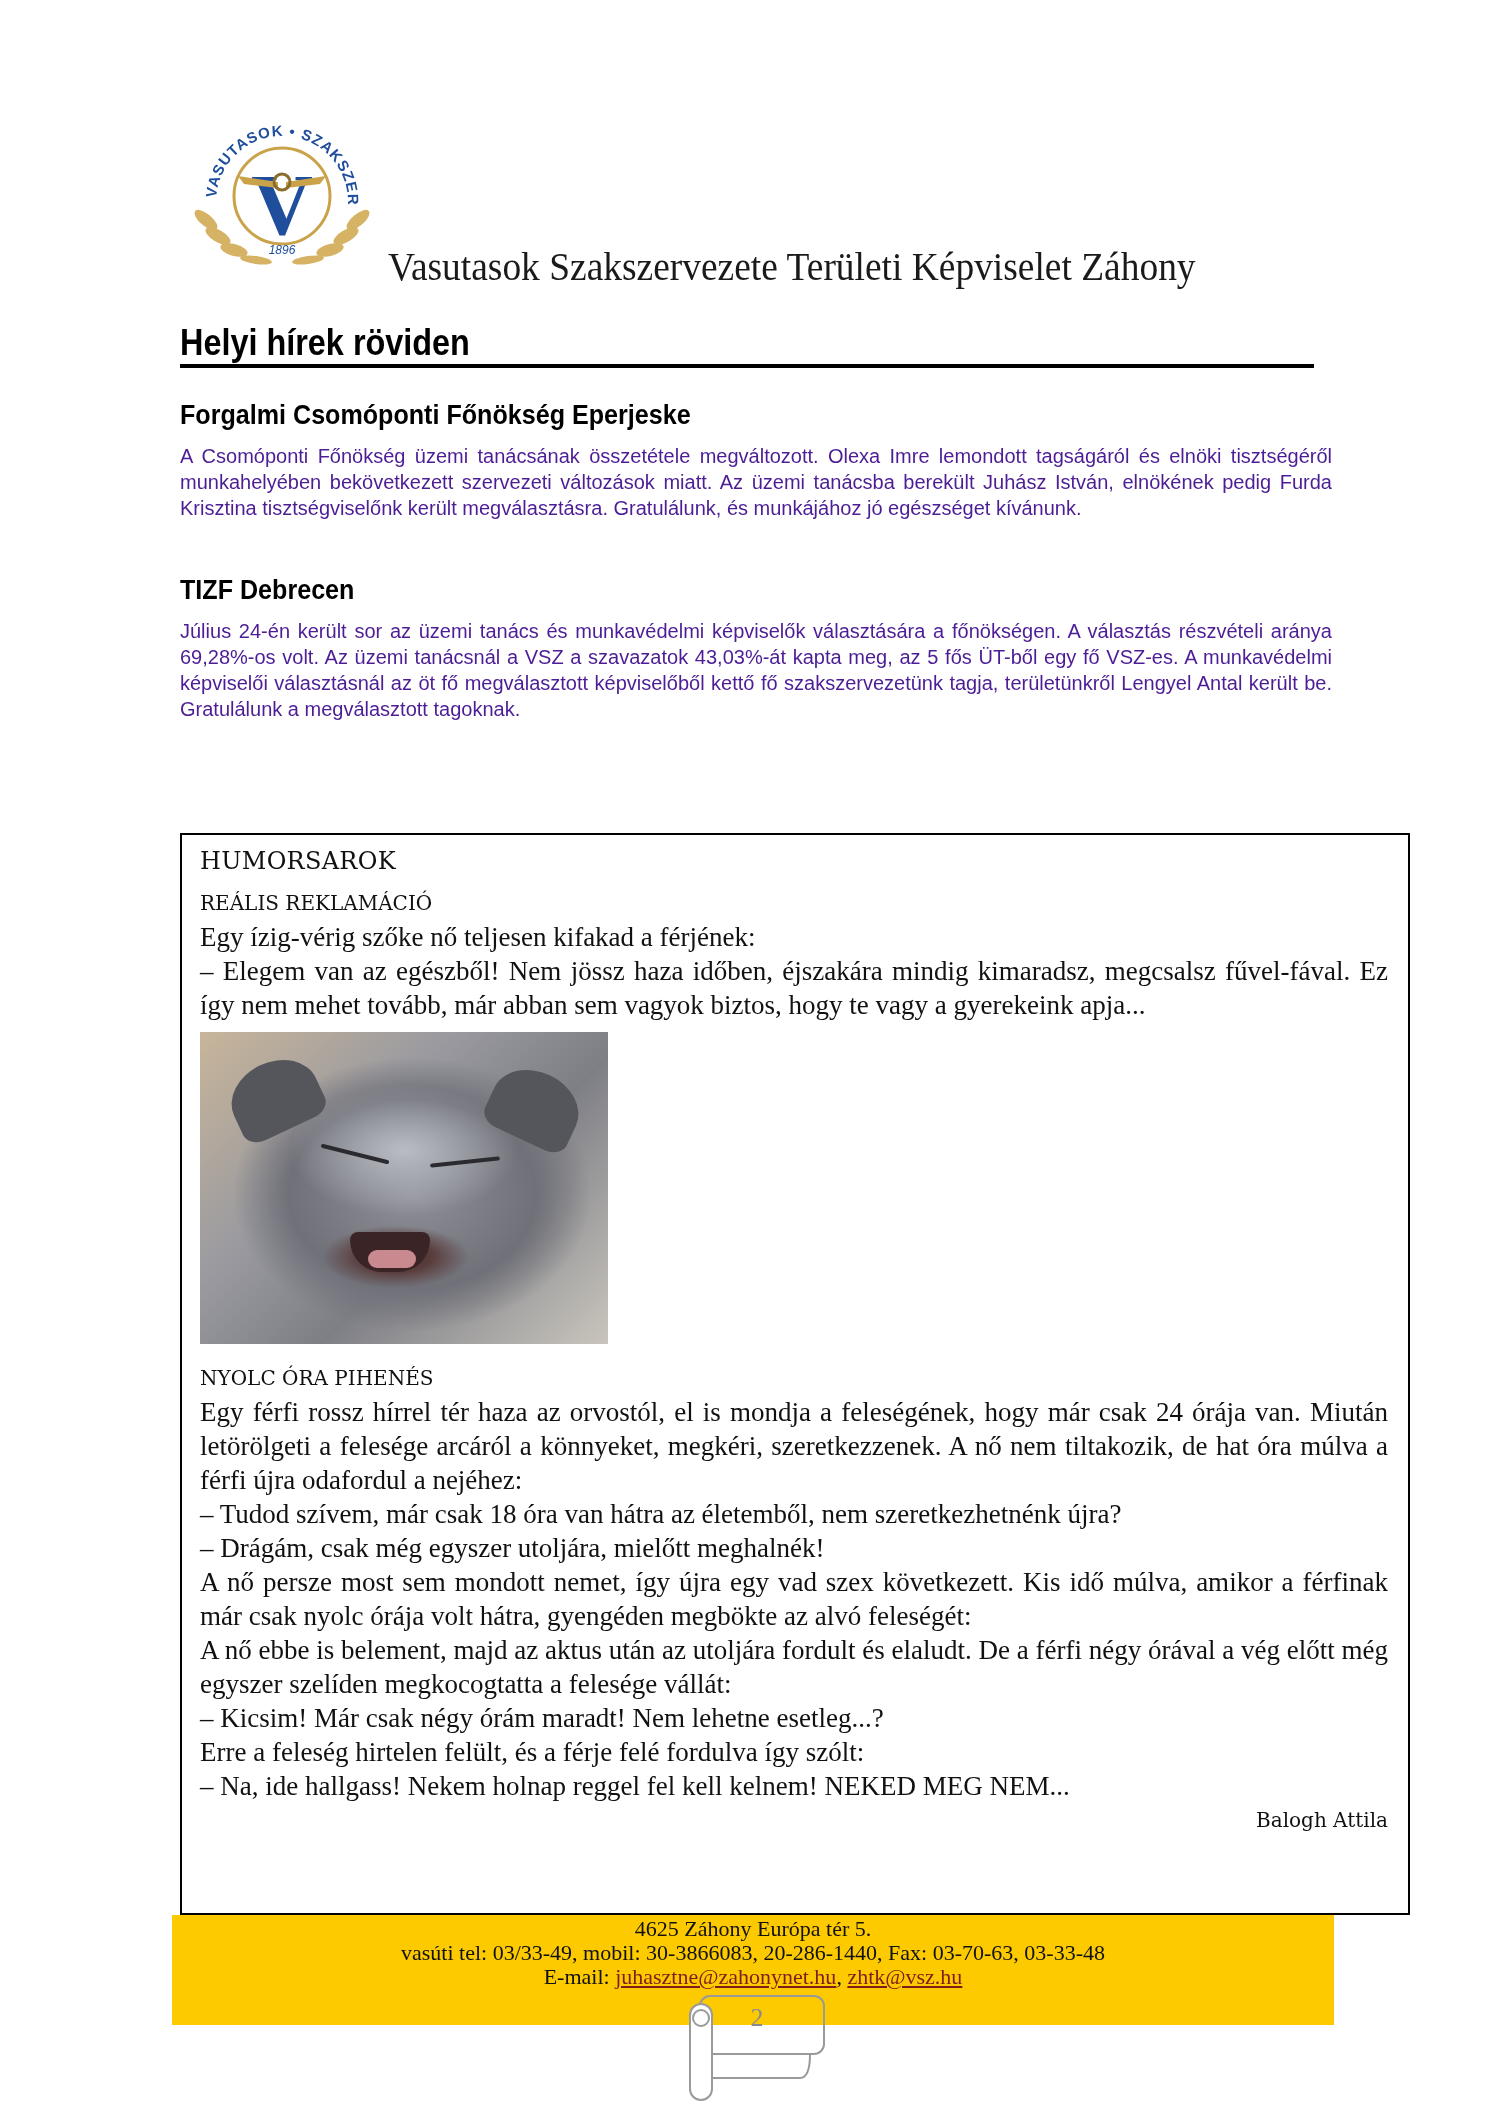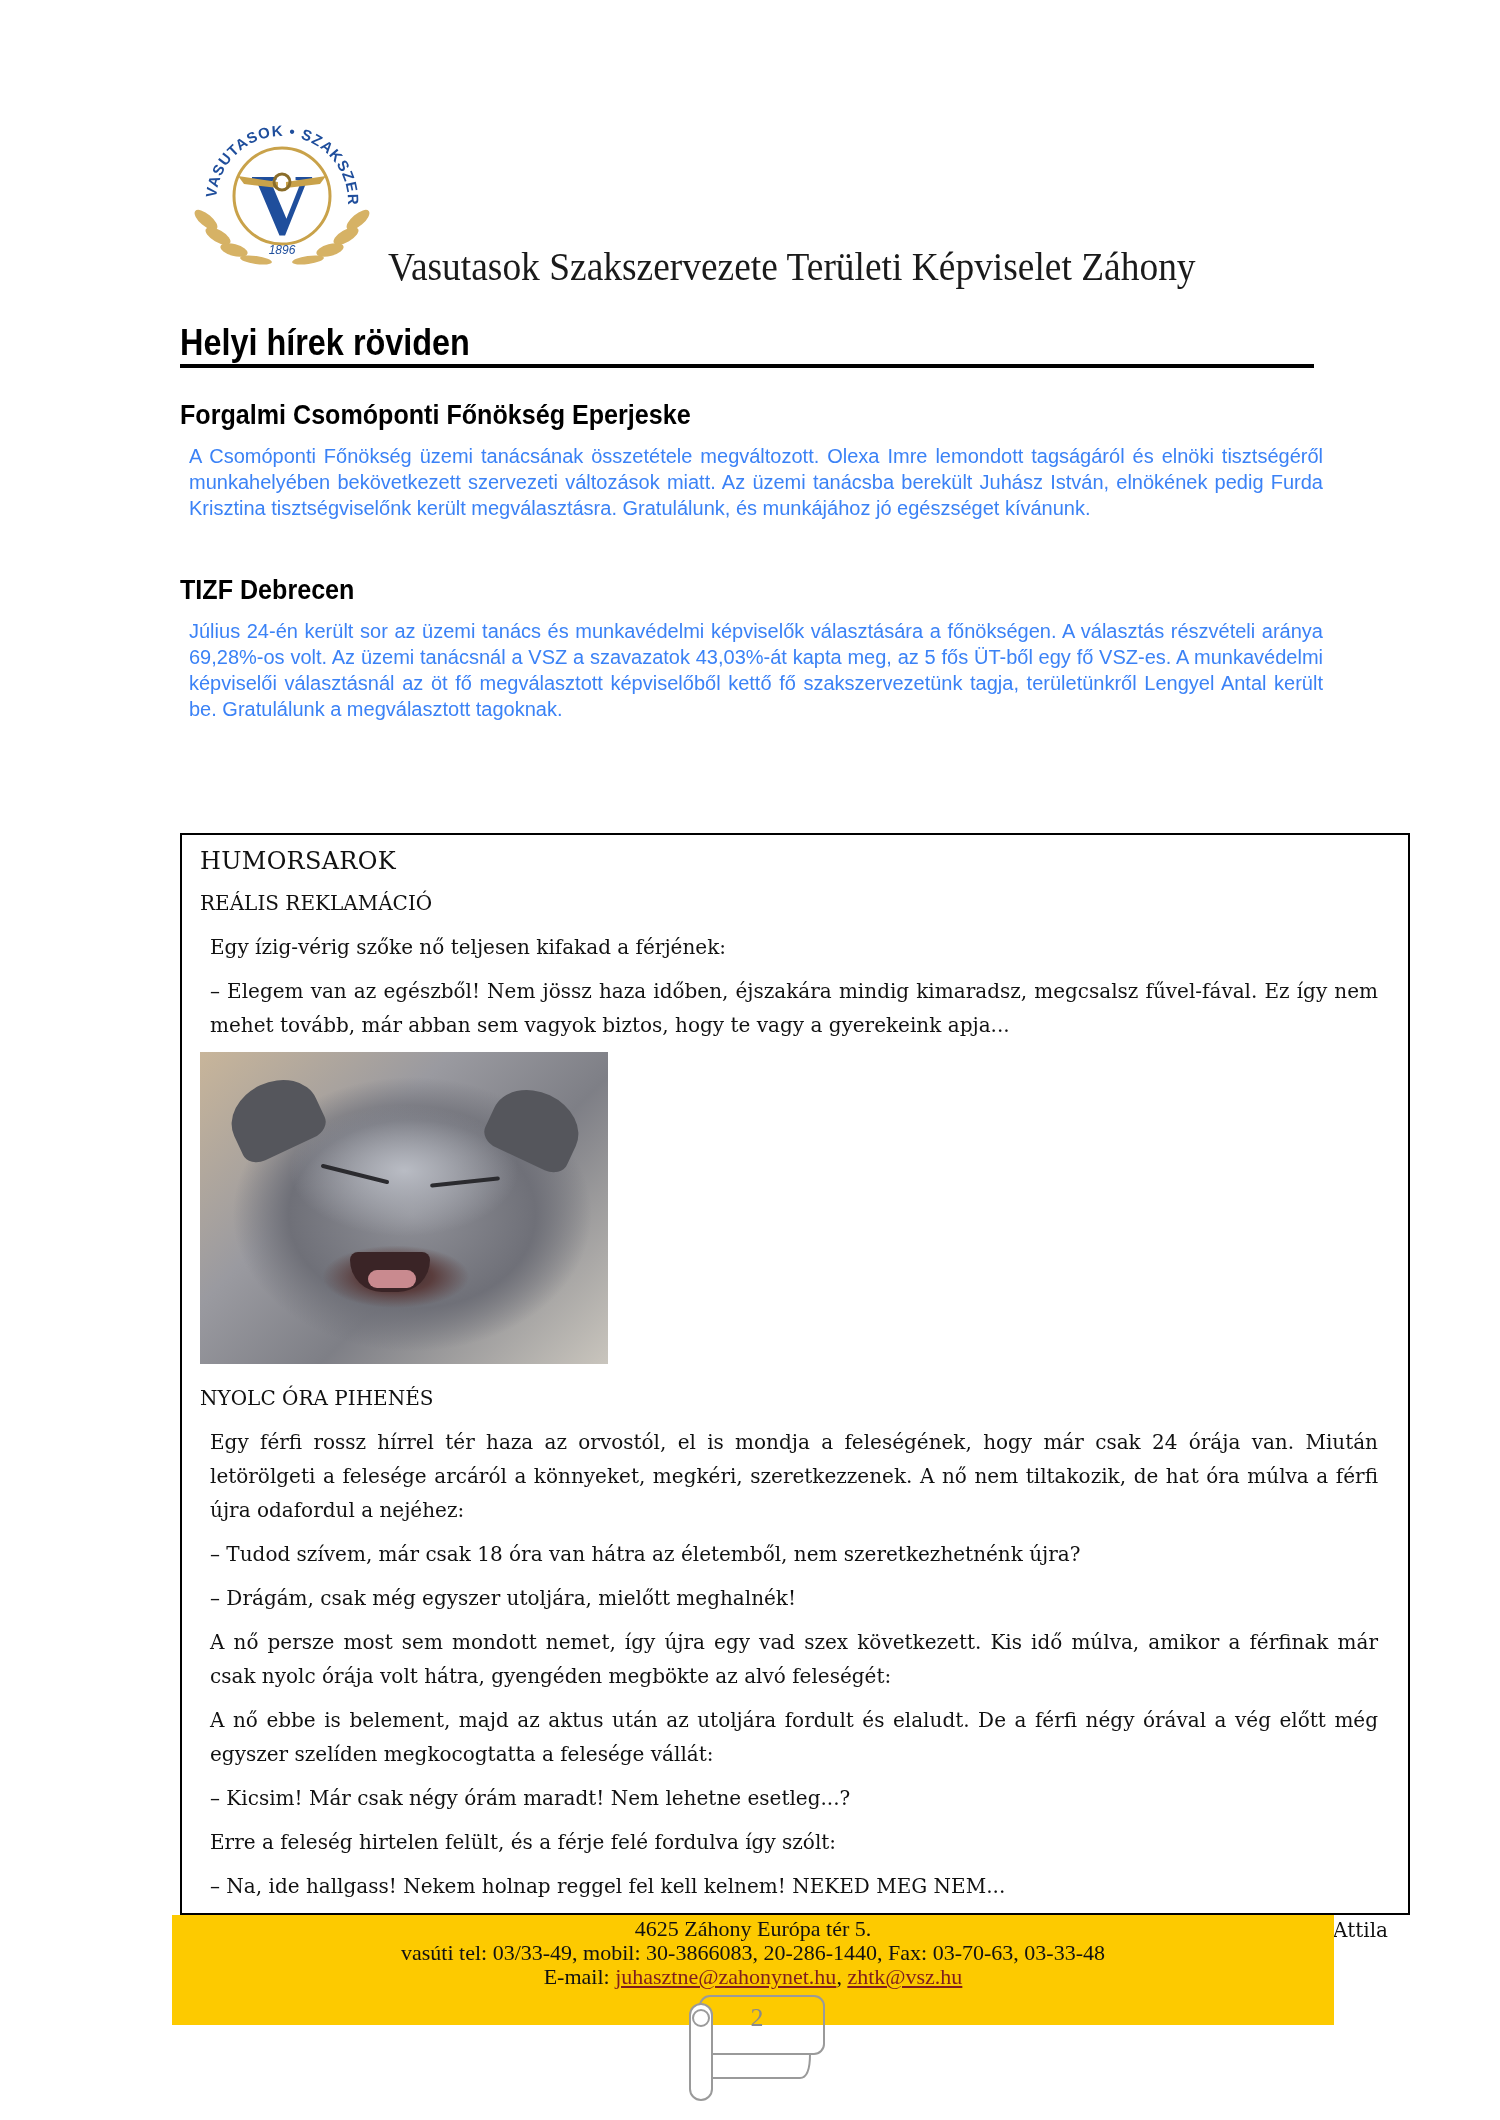--- a/index.html
+++ b/index.html
@@ -18,34 +18,34 @@
       transform: scaleX(0.9); transform-origin: left top; white-space: nowrap;
     }
     .section-rule { position: absolute; left: 180px; top: 364px; width: 1134px; height: 4px; background: #000; }
 
     .article { position: absolute; left: 180px; width: 1152px; font-family: "Liberation Sans", sans-serif; }
     .article h2 {
       margin: 0 0 12px 0; font-size: 27px; font-weight: bold; color: #000;
       transform: scaleX(0.93); transform-origin: left top; white-space: nowrap;
     }
     .article p {
-      margin: 9px; font-size: 20px; line-height: 26px; text-align: justify; color: #3b82f6;
+      margin: 0; font-size: 20px; line-height: 26px; text-align: justify; color: #4c1d95;
     }
     .article-1 { top: 400px; }
     .article-2 { top: 575px; }
 
     .humor-box {
       position: absolute; left: 180px; top: 833px; width: 1230px; height: 1082px;
       border: 2px solid #000; box-sizing: border-box;
       font-family: "DejaVu Serif", serif; color: #111;
     }
     .humor-inner { position: absolute; left: 18px; top: 12px; right: 20px; }
     .humor-heading { font-size: 24px; margin: 0 0 12px 0; letter-spacing: 0.3px; }
     .joke-title { font-size: 20px; margin: 0; line-height: 33px; }
-    .joke-line { font-size: 20px; margin: 10px; line-height: 34px; text-align: justify; }
+    .joke-line { font-size: 27px; margin: 0; line-height: 34px; text-align: justify; font-family: Liberation Serif, serif; }
     .cat-photo {
       display: block; width: 408px; height: 312px; margin: 10px 0 18px 0;
       background:
         radial-gradient(ellipse 40% 30% at 50% 38%, #b9bcc4 0%, rgba(185,188,196,0) 70%),
         radial-gradient(ellipse 18% 10% at 48% 72%, #3a2a2a 0%, #5a3d3d 50%, rgba(90,61,61,0) 100%),
         radial-gradient(ellipse 55% 55% at 52% 52%, #8f9097 0%, #6f7078 55%, rgba(111,112,120,0) 80%),
         linear-gradient(135deg, #c8b59a 0%, #9a9aa0 35%, #7e7f86 60%, #c9c5bd 100%);
       position: relative; overflow: hidden;
     }
     .cat-photo .eye { position: absolute; height: 4px; background: #2b2b2f; border-radius: 2px; }

